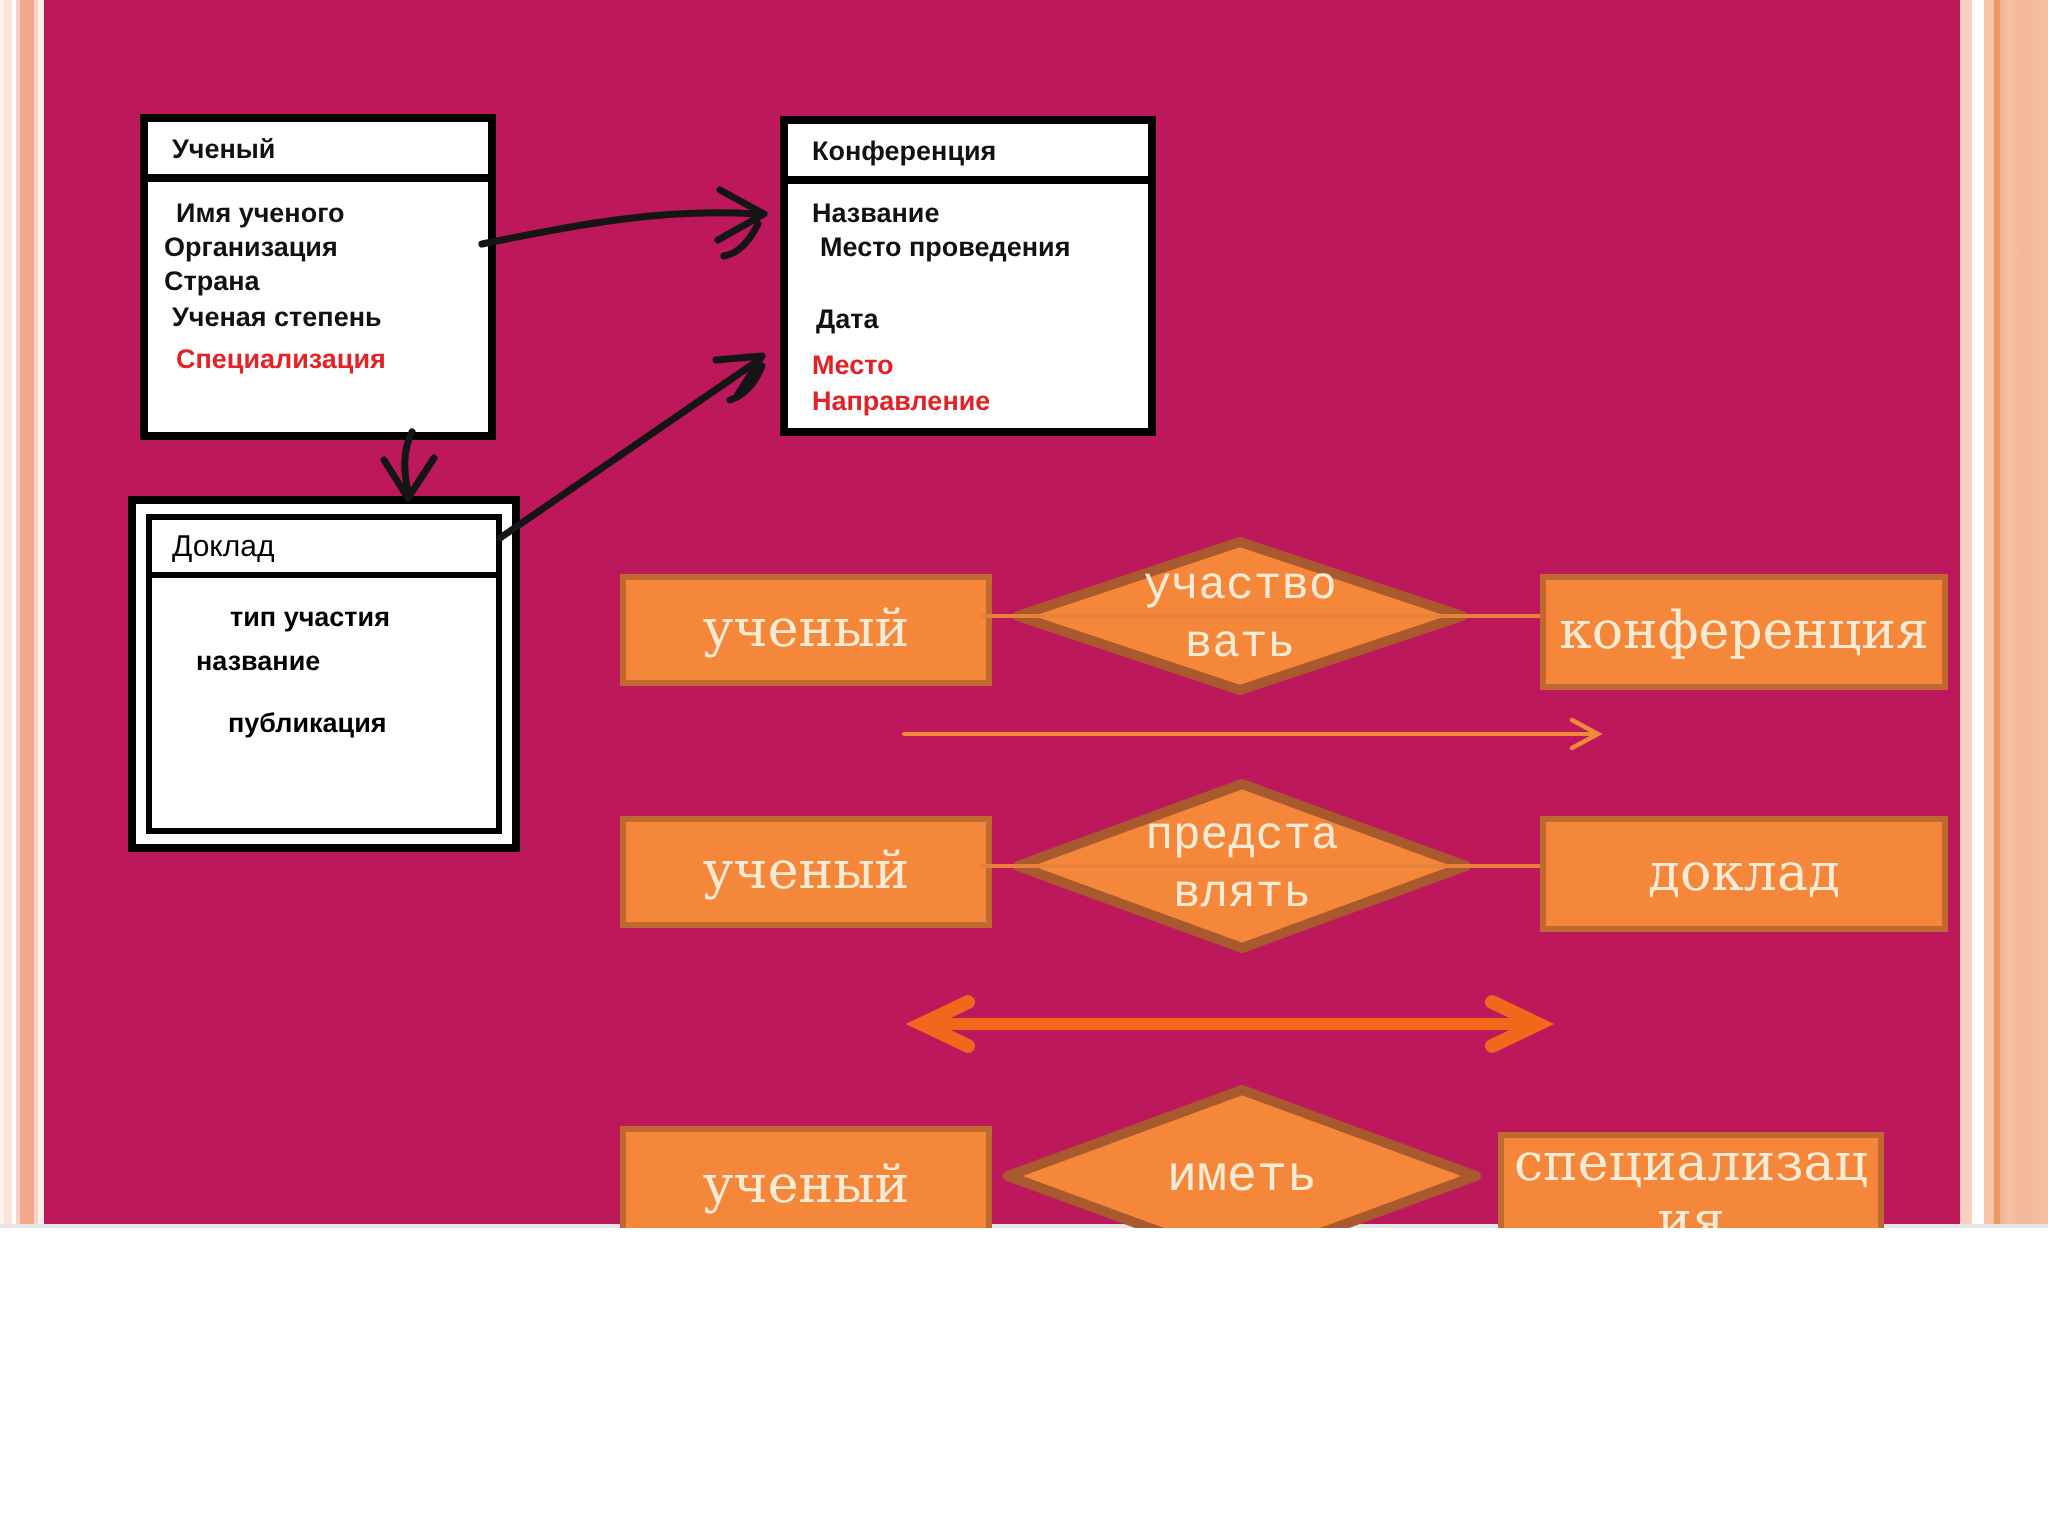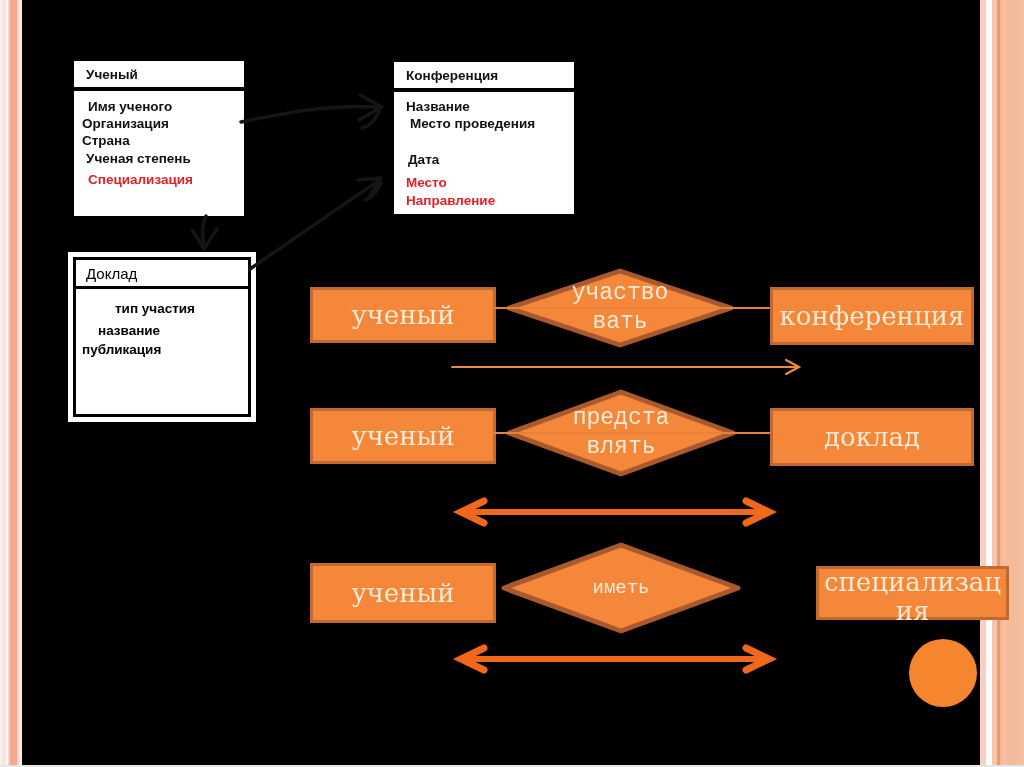--- a/index.html
+++ b/index.html
@@ -1,16 +1,16 @@
 <!DOCTYPE html>
 <html><head>
 <meta charset="utf-8">
 <style>
   html,body{margin:0;padding:0;background:#fff;}
-  .slide{position:relative;width:1024px;height:767px;background:#000000;overflow:hidden;
+  .slide{position:relative;width:1024px;height:614px;background:#be185d;overflow:hidden;
          font-family:"Liberation Sans",sans-serif;}
   
   .stripes-left{position:absolute;left:0;top:0;bottom:0;width:22px;
     background:linear-gradient(to right,
       #fdf0ea 0,#fdf0ea 2px,#fae4db 2px,#fae4db 6px,#ffffff 6px,#ffffff 8px,
       #f8d2c5 8px,#f8d2c5 10px,#f3a98e 10px,#f3a98e 17px,#f8d2c5 17px,#f8d2c5 19px,
       #fdeee8 19px,#fdeee8 22px);}
   .stripes-right{position:absolute;right:0;top:0;bottom:0;width:44px;
     background:linear-gradient(to right,
       #f8cfc0 0,#f8cfc0 6px,#ffffff 6px,#ffffff 12px,#f6c5ab 12px,#f6c5ab 17px,
@@ -73,21 +73,21 @@
       <div class="line red" style="padding-left:12px;margin-top:2px;">Направление</div>
     </div>
   </div>
 
   <div class="dbl-outer" style="left:64px;top:248px;width:188px;height:170px;">
     <div class="dbl-inner">
       <div class="hdr">Доклад</div>
       <div class="body" style="font-weight:bold;font-size:13.5px;">
         <div class="line" style="padding-left:39px;margin-top:12px;">тип участия</div>
         <div class="line" style="padding-left:22px;margin-top:7px;">название</div>
-        <div class="line" style="padding-left:6px;margin-top:4px;">публикация</div>
+        <div class="line" style="padding-left:38px;margin-top:16px;">публикация</div>
       </div>
     </div>
   </div>
 
   <svg class="overlay" width="1024" height="767" viewBox="0 0 1024 767">
 
     <g stroke="#151515" stroke-width="3.5" fill="none" stroke-linecap="round" stroke-linejoin="round">
       <path d="M241,122 C285,113 330,104 378,107"></path>
       <polyline points="360,95 382,107 359,120"></polyline>
       <path d="M379,112 C374,122 368,127 362,128"></path>
@@ -143,19 +143,19 @@
   <div class="diamond-label" style="left:505px;top:388px;width:232px;height:90px;">предста
 влять</div>
   <div class="er-box" style="left:770px;top:408px;width:198px;height:52px;">доклад</div>
 
   <div class="er-box" style="left:310px;top:563px;width:180px;height:54px;">ученый</div>
   <div class="diamond-wrap" style="left:500px;top:541px;width:242px;height:94px;">
     <svg width="242" height="94" viewBox="0 0 242 94">
       <polygon points="121,4 238,47 121,90 4,47" fill="#f5873b" stroke="#a9592e" stroke-width="5" stroke-linejoin="round"></polygon>
     </svg>
   </div>
-  <div class="diamond-label" style="left:500px;top:541px;width:242px;height:94px;font-size:19px;">иметь</div>
-  <div class="er-box pre" style="left:816px;top:566px;width:193px;height:54px;padding-top:8px;box-sizing:border-box;">специализац
+  <div class="diamond-label" style="left:500px;top:541px;width:242px;height:94px;font-size:25px;">иметь</div>
+  <div class="er-box pre" style="left:749px;top:566px;width:193px;height:54px;padding-top:8px;box-sizing:border-box;">специализац
 ия</div>
 
   <div class="circle"></div>
 
 </div>
 
 </body></html>

